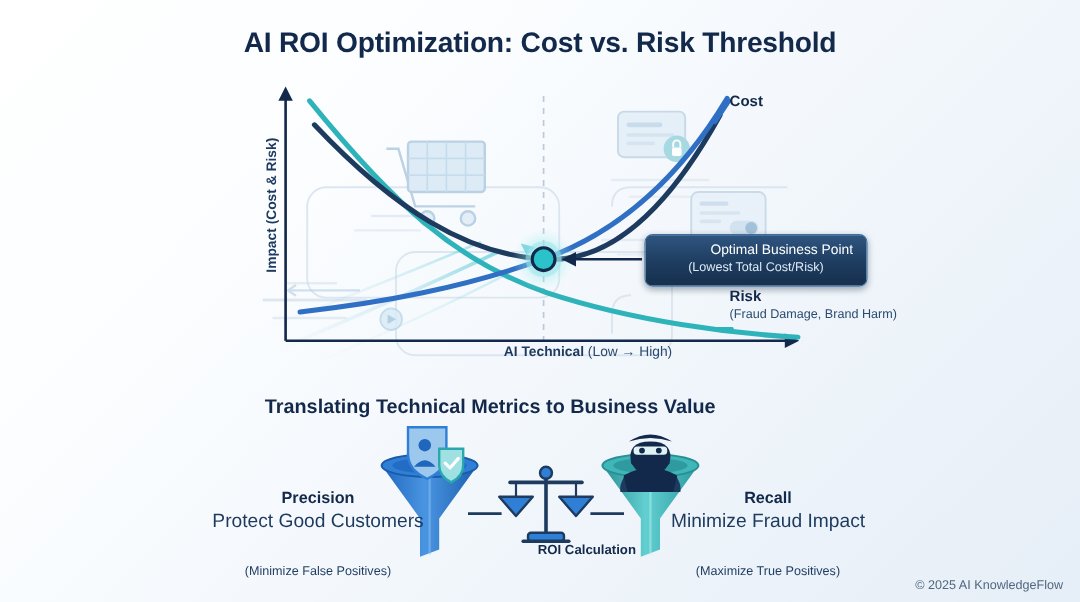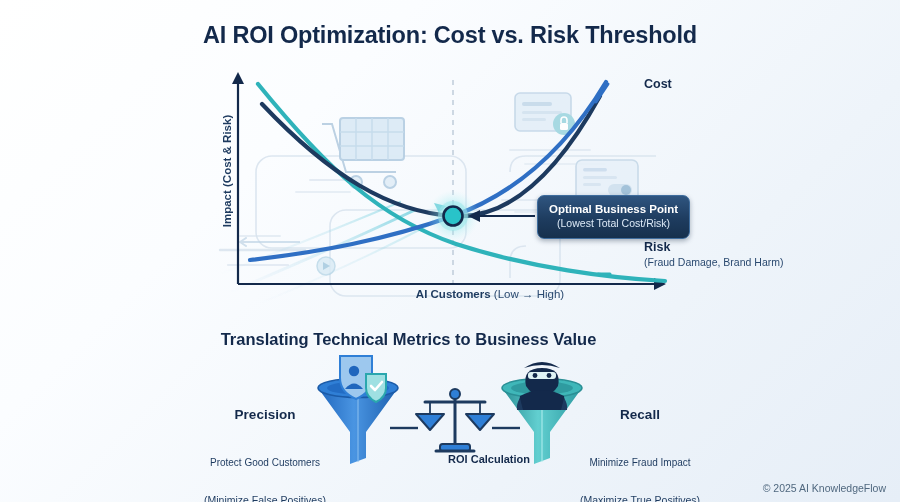--- a/index.html
+++ b/index.html
@@ -28,49 +28,49 @@
     font-size:11.5px;font-weight:bold;color:#1d3a5f;white-space:nowrap;
   }
   .axis-x-label{
     position:absolute;left:100px;top:228px;width:360px;text-align:center;
     font-size:11.5px;color:#1d3a5f;white-space:nowrap;
   }
   .axis-x-label b{font-weight:bold;}
   .axis-x-label span{font-weight:normal;color:#2b4a70;}
 
   
-  .curve-label{position:absolute;white-space:nowrap;margin-left:36px;}
+  .curve-label{position:absolute;white-space:nowrap;}
   .curve-label .cl-title{font-size:12.5px;font-weight:bold;color:#13294b;line-height:1.25;}
   .curve-label .cl-sub{font-size:10.5px;font-weight:normal;color:#2b4a70;line-height:1.3;}
   #label-cost{left:398px;top:17px;}
   #label-risk{left:398px;top:180px;}
 
   
   .callout{
     position:absolute;left:327px;top:135px;
     background:linear-gradient(180deg,#2f5580 0%,#1e3c5f 55%,#16304d 100%);
     border:1px solid #3f6d9e;
     border-radius:7px;
     padding:6px 11px 7px 11px;
     box-shadow:0 2px 5px rgba(13,35,60,.35);
     text-align:center;
   }
-  .callout .co-title{font-size:11.5px;font-weight:bold;color:#ffffff;line-height:1.3;}
+  .callout .co-title{font-size:11.5px;font-weight:normal;color:#ffffff;line-height:1.3;margin-left:43px;}
   .callout .co-sub{font-size:10.5px;color:#dce9f6;line-height:1.3;}
 
   
   .sub-head{
     position:absolute;left:0;top:330px;width:817px;text-align:center;
     font-size:16.5px;font-weight:bold;color:#13294b;
   }
   .bottom-svg{position:absolute;left:0;top:352px;}
 
   .blk{position:absolute;text-align:center;}
   .blk .b-title{font-size:13.5px;font-weight:bold;color:#13294b;line-height:1.3;}
-  .blk .b-l1{font-size:10px;color:#1d3a5f;line-height:1.35;margin-top:32px;}
+  .blk .b-l1{font-size:16px;color:#1d3a5f;line-height:1.35;}
   .blk .b-l2{font-size:10.5px;color:#1d3a5f;line-height:1.35;margin-top:24px;}
   #blk-precision{left:170px;top:406px;width:190px;}
   #blk-recall{left:545px;top:406px;width:190px;}
   .roi-label{
     position:absolute;left:380px;top:453px;width:150px;text-align:right;
     font-size:11px;font-weight:bold;color:#13294b;
   }
 
   
   .footer{
@@ -195,21 +195,21 @@
       </g>
 
       <line x1="386" y1="42" x2="398" y2="24" stroke="#2f6fc4" stroke-width="3" stroke-linecap="round"></line>
 
       <line x1="388" y1="214" x2="400" y2="214" stroke="#2fb3ba" stroke-width="3" stroke-linecap="round"></line>
     </svg>
 
     <div class="axis-y-label">Impact (Cost &amp; Risk)</div>
 
     <div class="axis-x-label">
-      <b>AI Customers</b><span> (Low → High)</span>
+      <b>AI Technical</b><span> (Low → High)</span>
     </div>
 
     <div class="curve-label" id="label-cost">
       <div class="cl-title">Cost</div>
     </div>
 
     <div class="curve-label" id="label-risk">
       <div class="cl-title">Risk</div>
       <div class="cl-sub">(Fraud Damage, Brand Harm)</div>
     </div>

